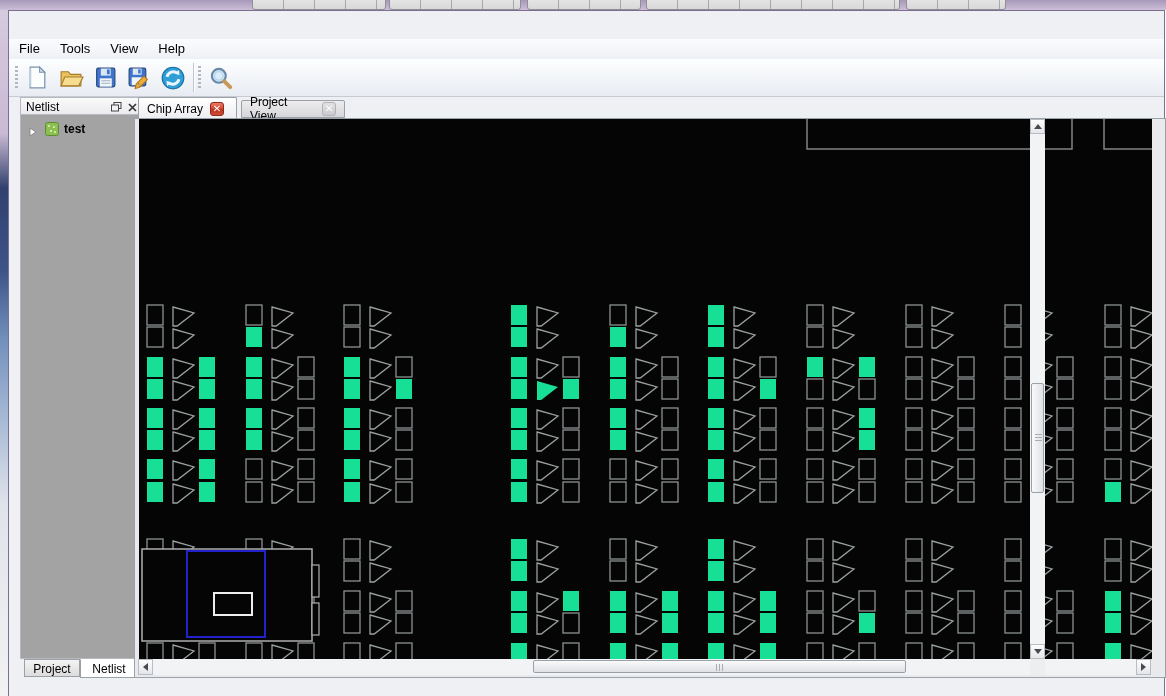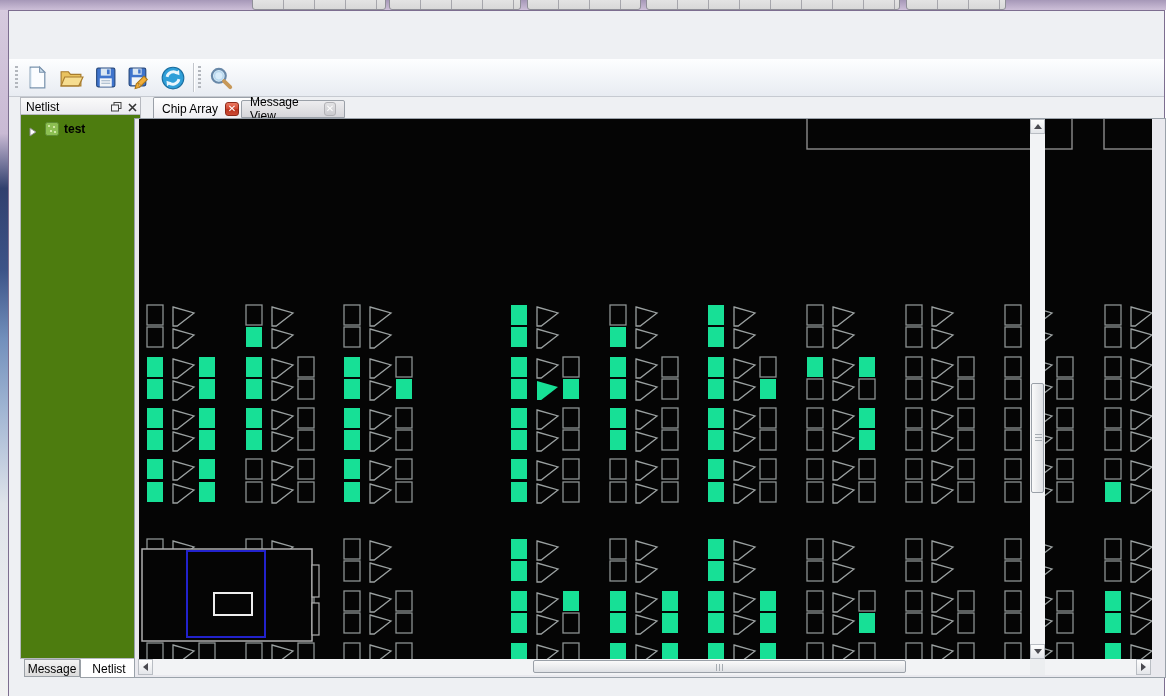--- a/index.html
+++ b/index.html
@@ -38,35 +38,35 @@
       background:repeating-linear-gradient(#b3b7bd 0 2px,transparent 2px 4px);}
   .tb-sep{position:absolute;top:4px;width:1px;height:29px;background:#c2c6cc;box-shadow:1px 0 0 #fff;}
   .tb-btn{position:absolute;top:3px;width:32px;height:31px;display:flex;align-items:center;justify-content:center;}
 
   
   #dock{left:11px;top:86px;width:121px;height:581px;}
   #dock-header{left:0;top:0;width:121px;height:18px;background:linear-gradient(#fafafa,#ebebef);
       border:1px solid #b6b9bf;box-sizing:border-box;}
   #dock-title{left:5px;top:2px;font-size:12px;color:#000;}
   .dock-btn{position:absolute;top:3px;width:13px;height:12px;display:flex;align-items:center;justify-content:center;}
-  #dock-body{left:0;top:18px;width:121px;height:544px;background:#4d7c0f;
+  #dock-body{left:0;top:18px;width:121px;height:544px;background:#a3a3a3;
       border:1px solid #b6b9bf;border-top:none;box-sizing:border-box;}
   .tree-row{position:absolute;left:0;top:5px;width:100%;height:18px;}
   .tree-arrow{position:absolute;left:8px;top:3px;}
   .tree-icon{position:absolute;left:24px;top:2px;}
   .tree-label{position:absolute;left:43px;top:2px;font-size:12px;font-weight:bold;color:#000;}
   .s-tab{position:absolute;top:562px;height:18px;box-sizing:border-box;border:1px solid #9aa0a6;
       background:linear-gradient(#f3f3f3,#dcdcdc);font-size:12px;text-align:center;padding-top:2px;color:#000;}
   .s-tab.sel{background:#fff;border-top:1px solid #fff;height:19px;}
 
   
   #tabbar{left:125px;top:86px;width:1030px;height:21px;}
   .doc-tab{position:absolute;box-sizing:border-box;border:1px solid #9aa0a8;border-radius:2px 2px 0 0;
       font-size:12px;color:#000;display:flex;align-items:center;gap:7px;padding:0 8px;}
-  .doc-tab.active{background:linear-gradient(#ffffff,#ededf1);border-bottom:none;margin-left:15px;}
+  .doc-tab.active{background:linear-gradient(#ffffff,#ededf1);border-bottom:none;}
   .doc-tab.inactive{background:linear-gradient(#ededef,#d6d6da);}
   .tab-close{width:14px;height:14px;border-radius:3px;display:flex;align-items:center;justify-content:center;
       color:#fff;font-size:10px;font-weight:bold;line-height:1;}
   .tab-close.red{background:linear-gradient(#ec7a62,#cf4530 50%,#b93520 51%,#cd4a34);border:1px solid #8f2a1a;box-sizing:border-box;}
   .tab-close.gray{background:linear-gradient(#e2e2e4,#cbcbcf);border:1px solid #b2b2b6;box-sizing:border-box;color:#fdfdfd;}
 
   #pane{left:125px;top:107px;width:1032px;height:560px;background:#e9e9ee;
       border:1px solid #9aa2aa;box-sizing:border-box;}
   #canvas-wrap{left:129px;top:108px;width:1013px;height:540px;background:#050505;border-left:1px solid #e8e8e8;}
 
@@ -104,20 +104,21 @@
       <div class="bg-tb-group" style="left: 389px; width: 130px;"></div>
       <div class="bg-tb-group" style="left: 527px; width: 112px;"></div>
       <div class="bg-tb-group" style="left: 646px; width: 252px;"></div>
       <div class="bg-tb-group" style="left: 906px; width: 98px;"></div>
     </div>
   <div id="bg-left" class="abs"></div>
 
   <div id="win" class="abs">
 
 
+    <div id="menubar" class="abs"><span class="menu-item">File</span><span class="menu-item">Tools</span><span class="menu-item">View</span><span class="menu-item">Help</span></div>
 
     <div id="toolbar" class="abs">
       <div class="tb-grip" style="left:6px;"></div>
       <div id="tb-group1" class="abs" style="left:12px;top:0;">
           <div class="tb-btn" style="left: 0px;">
             <svg width="25" height="25" viewBox="0 0 24 24">
               <path d="M5 2 h9 l5 5 v15 h-14 z" fill="#fbfdff" stroke="#7a93ad" stroke-width="1.2"></path>
               <path d="M14 2 l5 5 h-5 z" fill="#cfe0ee" stroke="#7a93ad" stroke-width="1"></path>
               <path d="M5.8 3 v18" stroke="#dcebf6" stroke-width="1.2"></path>
             </svg>
@@ -195,31 +196,31 @@
                 <rect x="0.5" y="0.5" width="13" height="13" rx="2" fill="#8cbf52" stroke="#5e8c34"></rect>
                 <rect x="3" y="3" width="2" height="2" fill="#cfe6a4"></rect>
                 <rect x="8" y="4" width="2" height="2" fill="#cfe6a4"></rect>
                 <rect x="5" y="8" width="2" height="2" fill="#cfe6a4"></rect>
                 <rect x="9" y="9" width="2" height="2" fill="#cfe6a4"></rect>
               </svg></span>
             <span class="tree-label">test</span>
           </div>
         </div>
       <div id="dock-tabs"></div>
-    <div class="s-tab" style="left: 4px; width: 56px;">Message</div>
+    <div class="s-tab" style="left: 4px; width: 56px;">Project</div>
         <div class="s-tab sel" style="left: 60px; width: 58px;">Netlist</div>
       </div>
 
     <div id="tabbar" class="abs">
         <div class="doc-tab active" style="left: 4px; width: 99px; top: 0px; height: 22px;">
           <span>Chip Array</span>
           <span class="tab-close red">✕</span>
         </div>
         <div class="doc-tab inactive" style="left: 107px; width: 104px; top: 3px; height: 18px;">
-          <span>Message View</span>
+          <span>Project View</span>
           <span class="tab-close gray">✕</span>
         </div>
       </div>
 
     <div id="pane" class="abs"></div>
     <div id="canvas-wrap" class="abs"><svg width="1013" height="540">
           <rect x="0" y="0" width="1013" height="540" fill="#050505"></rect>
           <rect x="668" y="-6" width="265" height="36" fill="none" stroke="#8c8c8c" stroke-width="1.4"></rect>
           <rect x="965" y="-6" width="200" height="36" fill="none" stroke="#8c8c8c" stroke-width="1.4"></rect>
           <rect x="8" y="186" width="16" height="20" fill="none" stroke="#8d9393" stroke-width="1.3"></rect>

